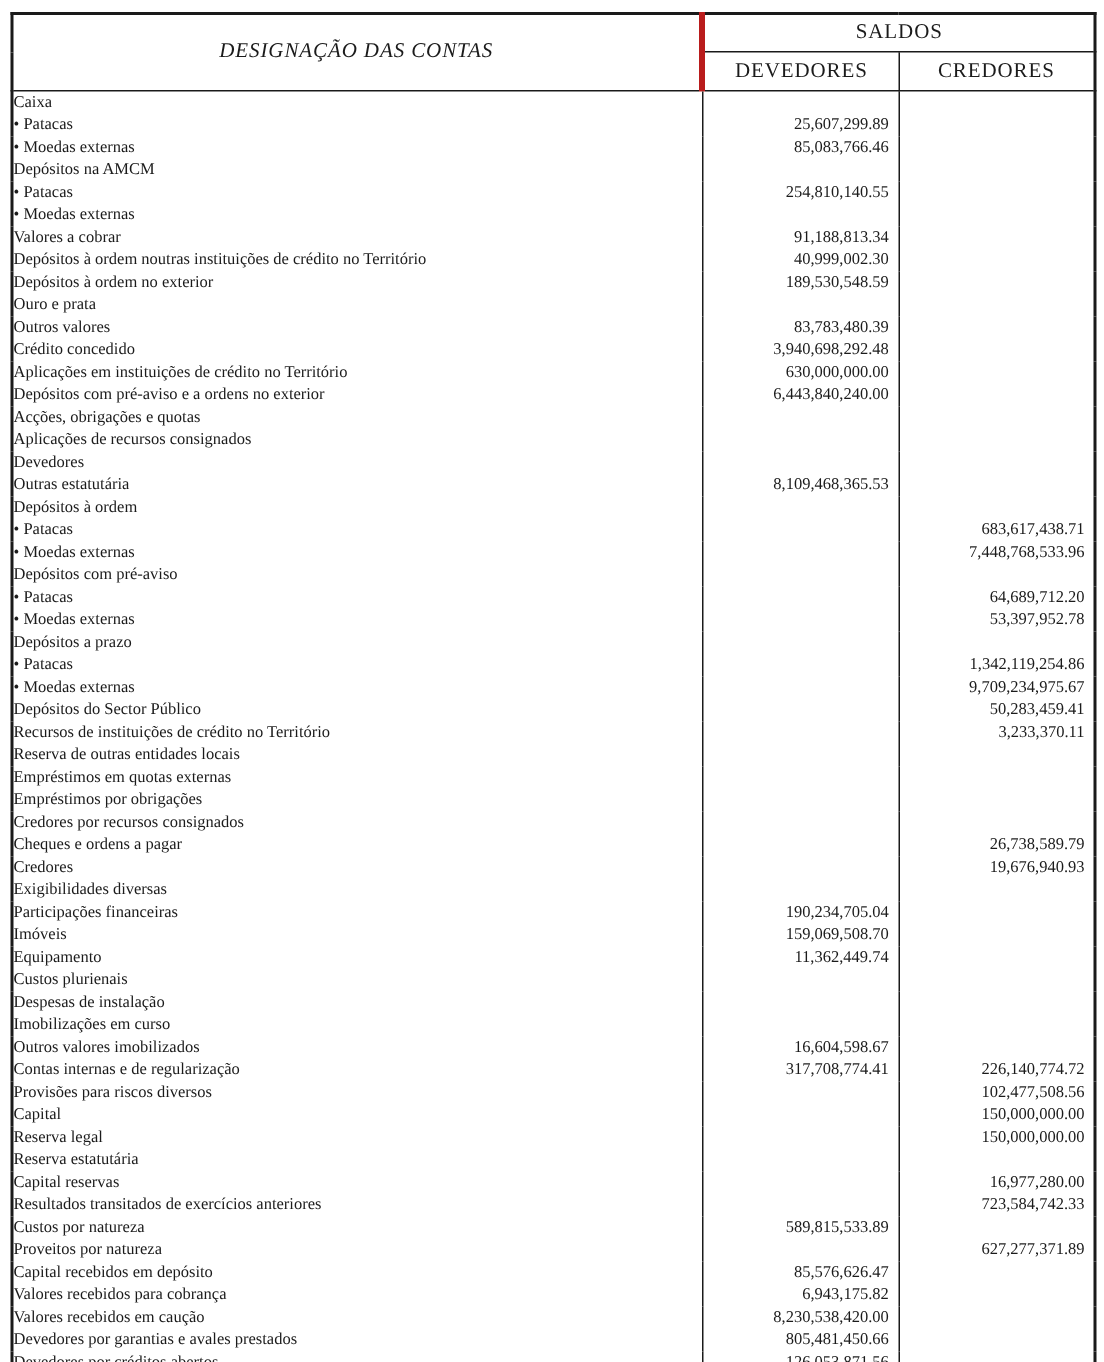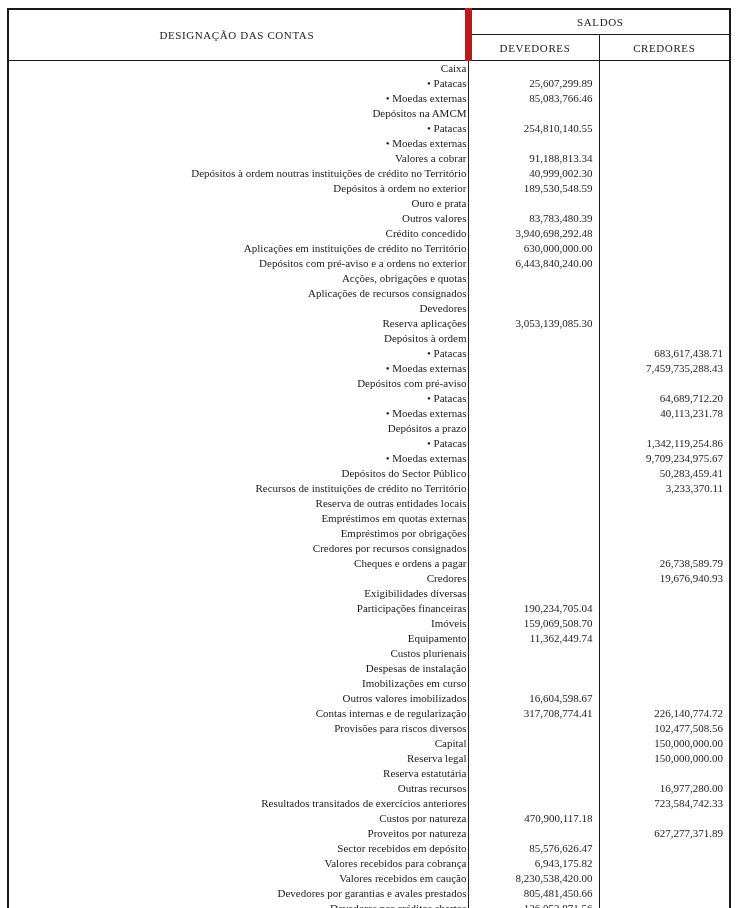--- a/index.html
+++ b/index.html
@@ -31,47 +31,48 @@
   th, td {
     font-weight: normal;
     vertical-align: middle;
     overflow: hidden;
     white-space: nowrap;
   }
 
   
   thead th {
     text-align: center;
-    font-size: 11px;
+    font-size: 14px;
     letter-spacing: 0.6px;
     padding: 0;
   }
   th.th-designacao {
-    border-right: 7px solid #b91c1c;
+    border-right: 4px solid #b91c1c;
     border-bottom: 1px solid #1a1a1a;
+    font-style: italic;
   }
   th.th-saldos {
     height: 24px;
     border-bottom: 1px solid #1a1a1a;
   }
   th.th-sub {
     height: 25px;
     border-bottom: 1px solid #1a1a1a;
   }
   th.th-dev { border-right: 1px solid #1a1a1a; }
 
   
   tbody td {
     height: 13px;
     line-height: 13px;
     font-size: 11px;
   }
   tbody td.c-label {
     padding-left: 0;
-    text-align: right;
+    text-align: left;
   }
   tbody td.c-num {
     text-align: right;
     padding-right: 6px;
     border-left: 1px solid #1a1a1a;
   }
 </style>
 </head>
 <body>
 
@@ -172,53 +173,53 @@
           <td class="c-label">Aplicações de recursos consignados</td>
           <td class="c-num"></td>
           <td class="c-num"></td>
         </tr>
         <tr>
           <td class="c-label">Devedores</td>
           <td class="c-num"></td>
           <td class="c-num"></td>
         </tr>
         <tr>
-          <td class="c-label">Reserva aplicações</td>
-          <td class="c-num">3,053,139,085.30</td>
+          <td class="c-label">Outras estatutária</td>
+          <td class="c-num">8,109,468,365.53</td>
           <td class="c-num"></td>
         </tr>
         <tr>
           <td class="c-label">Depósitos à ordem</td>
           <td class="c-num"></td>
           <td class="c-num"></td>
         </tr>
         <tr>
           <td class="c-label">• Patacas</td>
           <td class="c-num"></td>
           <td class="c-num">683,617,438.71</td>
         </tr>
         <tr>
           <td class="c-label">• Moedas externas</td>
           <td class="c-num"></td>
-          <td class="c-num">7,459,735,288.43</td>
+          <td class="c-num">7,448,768,533.96</td>
         </tr>
         <tr>
           <td class="c-label">Depósitos com pré-aviso</td>
           <td class="c-num"></td>
           <td class="c-num"></td>
         </tr>
         <tr>
           <td class="c-label">• Patacas</td>
           <td class="c-num"></td>
           <td class="c-num">64,689,712.20</td>
         </tr>
         <tr>
           <td class="c-label">• Moedas externas</td>
           <td class="c-num"></td>
-          <td class="c-num">40,113,231.78</td>
+          <td class="c-num">53,397,952.78</td>
         </tr>
         <tr>
           <td class="c-label">Depósitos a prazo</td>
           <td class="c-num"></td>
           <td class="c-num"></td>
         </tr>
         <tr>
           <td class="c-label">• Patacas</td>
           <td class="c-num"></td>
           <td class="c-num">1,342,119,254.86</td>
@@ -327,41 +328,41 @@
           <td class="c-label">Reserva legal</td>
           <td class="c-num"></td>
           <td class="c-num">150,000,000.00</td>
         </tr>
         <tr>
           <td class="c-label">Reserva estatutária</td>
           <td class="c-num"></td>
           <td class="c-num"></td>
         </tr>
         <tr>
-          <td class="c-label">Outras recursos</td>
+          <td class="c-label">Capital reservas</td>
           <td class="c-num"></td>
           <td class="c-num">16,977,280.00</td>
         </tr>
         <tr>
           <td class="c-label">Resultados transitados de exercícios anteriores</td>
           <td class="c-num"></td>
           <td class="c-num">723,584,742.33</td>
         </tr>
         <tr>
           <td class="c-label">Custos por natureza</td>
-          <td class="c-num">470,900,117.18</td>
+          <td class="c-num">589,815,533.89</td>
           <td class="c-num"></td>
         </tr>
         <tr>
           <td class="c-label">Proveitos por natureza</td>
           <td class="c-num"></td>
           <td class="c-num">627,277,371.89</td>
         </tr>
         <tr>
-          <td class="c-label">Sector recebidos em depósito</td>
+          <td class="c-label">Capital recebidos em depósito</td>
           <td class="c-num">85,576,626.47</td>
           <td class="c-num"></td>
         </tr>
         <tr>
           <td class="c-label">Valores recebidos para cobrança</td>
           <td class="c-num">6,943,175.82</td>
           <td class="c-num"></td>
         </tr>
         <tr>
           <td class="c-label">Valores recebidos em caução</td>

